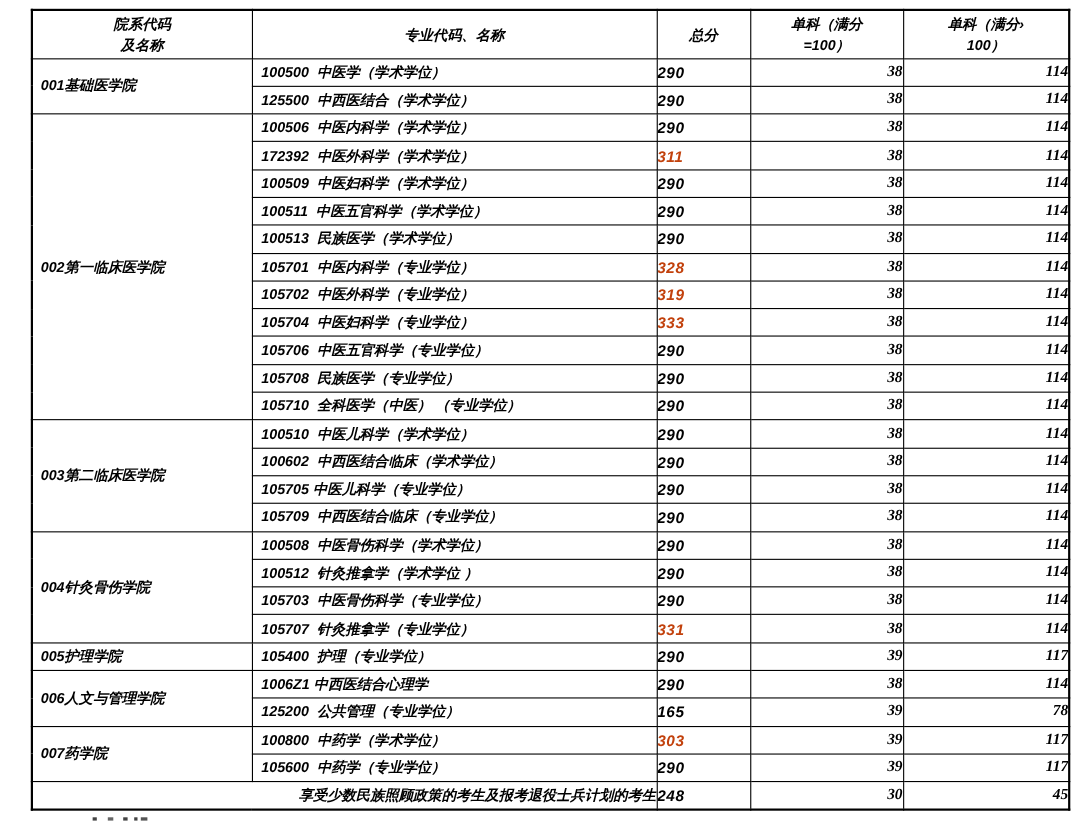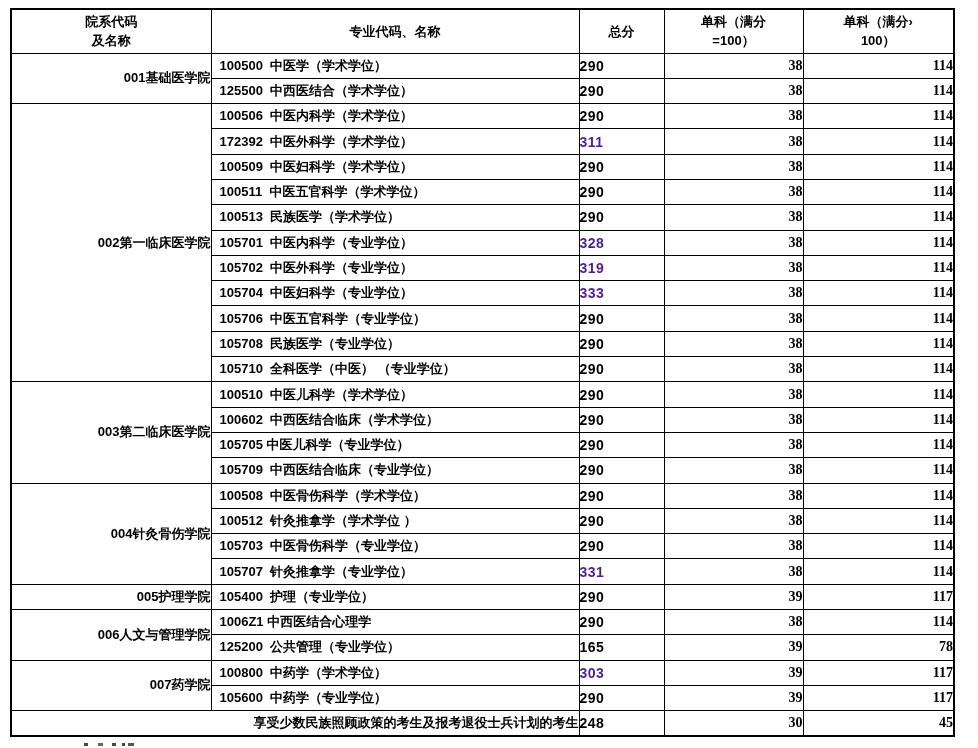--- a/index.html
+++ b/index.html
@@ -10,26 +10,27 @@
   body {
     width: 978px;
     height: 748px;
     position: relative;
     overflow: hidden;
     font-family: "Liberation Sans", "DejaVu Sans", sans-serif;
     color: #000;
   }
   table.score-table {
     position: absolute;
-    left: 10px;
+    left: 28px;
     top: 8px;
     width: 943px;
     border-collapse: collapse;
     table-layout: fixed;
     border: 2px solid #000;
+    font-style: italic;
   }
   .score-table th,
   .score-table td {
     border: 1px solid #000;
     padding: 0;
     overflow: hidden;
   }
   .score-table thead tr {
     height: 44px;
   }
@@ -37,21 +38,21 @@
     height: 25.3px;
   }
   .score-table th {
     font-weight: bold;
     font-size: 13px;
     text-align: center;
     line-height: 19px;
     vertical-align: middle;
   }
   td.dept {
-    text-align: right;
+    text-align: left;
     vertical-align: middle;
     padding-left: 7px;
     font-weight: bold;
     font-size: 13px;
     white-space: pre;
   }
   td.major {
     text-align: left;
     vertical-align: middle;
     padding-left: 8px;
@@ -73,21 +74,21 @@
     font-weight: bold;
     font-size: 14px;
   }
   td.special {
     text-align: right;
     vertical-align: middle;
     font-weight: bold;
     font-size: 13px;
   }
   .red {
-    color: #4c1d95;
+    color: #c2410c;
   }
   
   .frag {
     position: absolute;
     left: 84px;
     top: 742px;
     width: 52px;
     height: 6px;
     overflow: hidden;
   }

